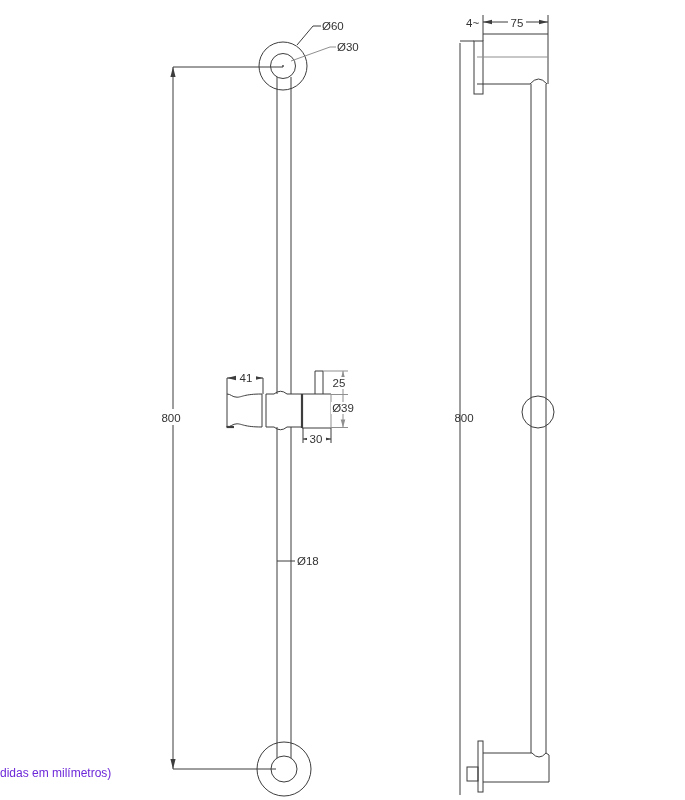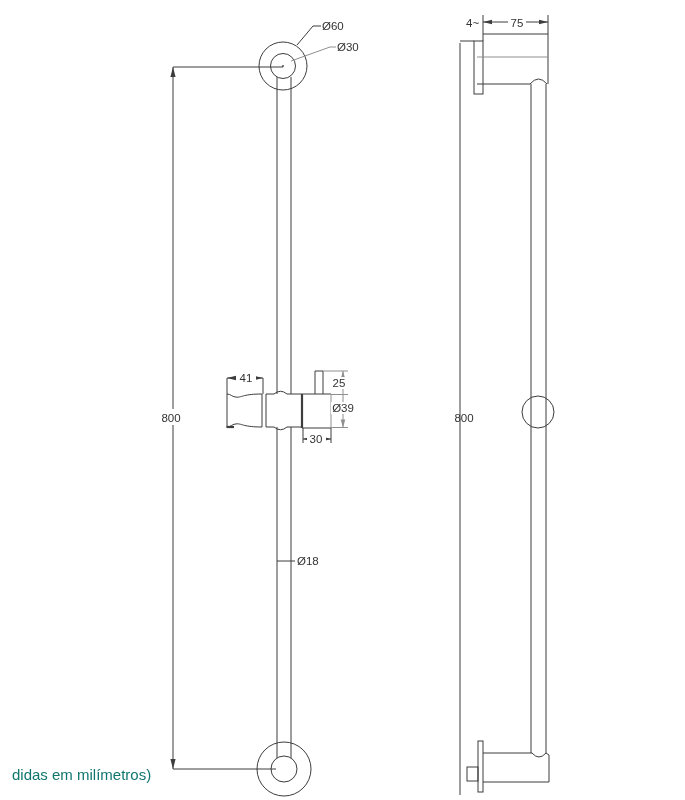--- a/index.html
+++ b/index.html
@@ -1,20 +1,20 @@
 <!DOCTYPE html>
 <html><head>
 <meta charset="utf-8">
 <style>
   html,body{margin:0;padding:0;background:#ffffff;}
   .page{position:relative;width:629px;height:800px;background:#ffffff;overflow:hidden;
         font-family:"Liberation Sans", sans-serif;}
   svg{position:absolute;left:0;top:0;}
   .dim-text{font-family:"Liberation Sans", sans-serif;font-size:11.5px;fill:#333333;}
-  .caption{position:absolute;left:12px;top:766px;font-size:15px;color:#0f766e;
+  .caption{position:absolute;left:0px;top:766px;font-size:12px;color:#6d28d9;
            font-family:"Liberation Sans", sans-serif;white-space:nowrap;}
 </style>
 </head>
 <body>
 
 <div class="page">
 
 <svg width="685" height="800" viewBox="0 0 685 800">
 
   <g stroke="#3d3d3d" stroke-width="1" fill="none">

